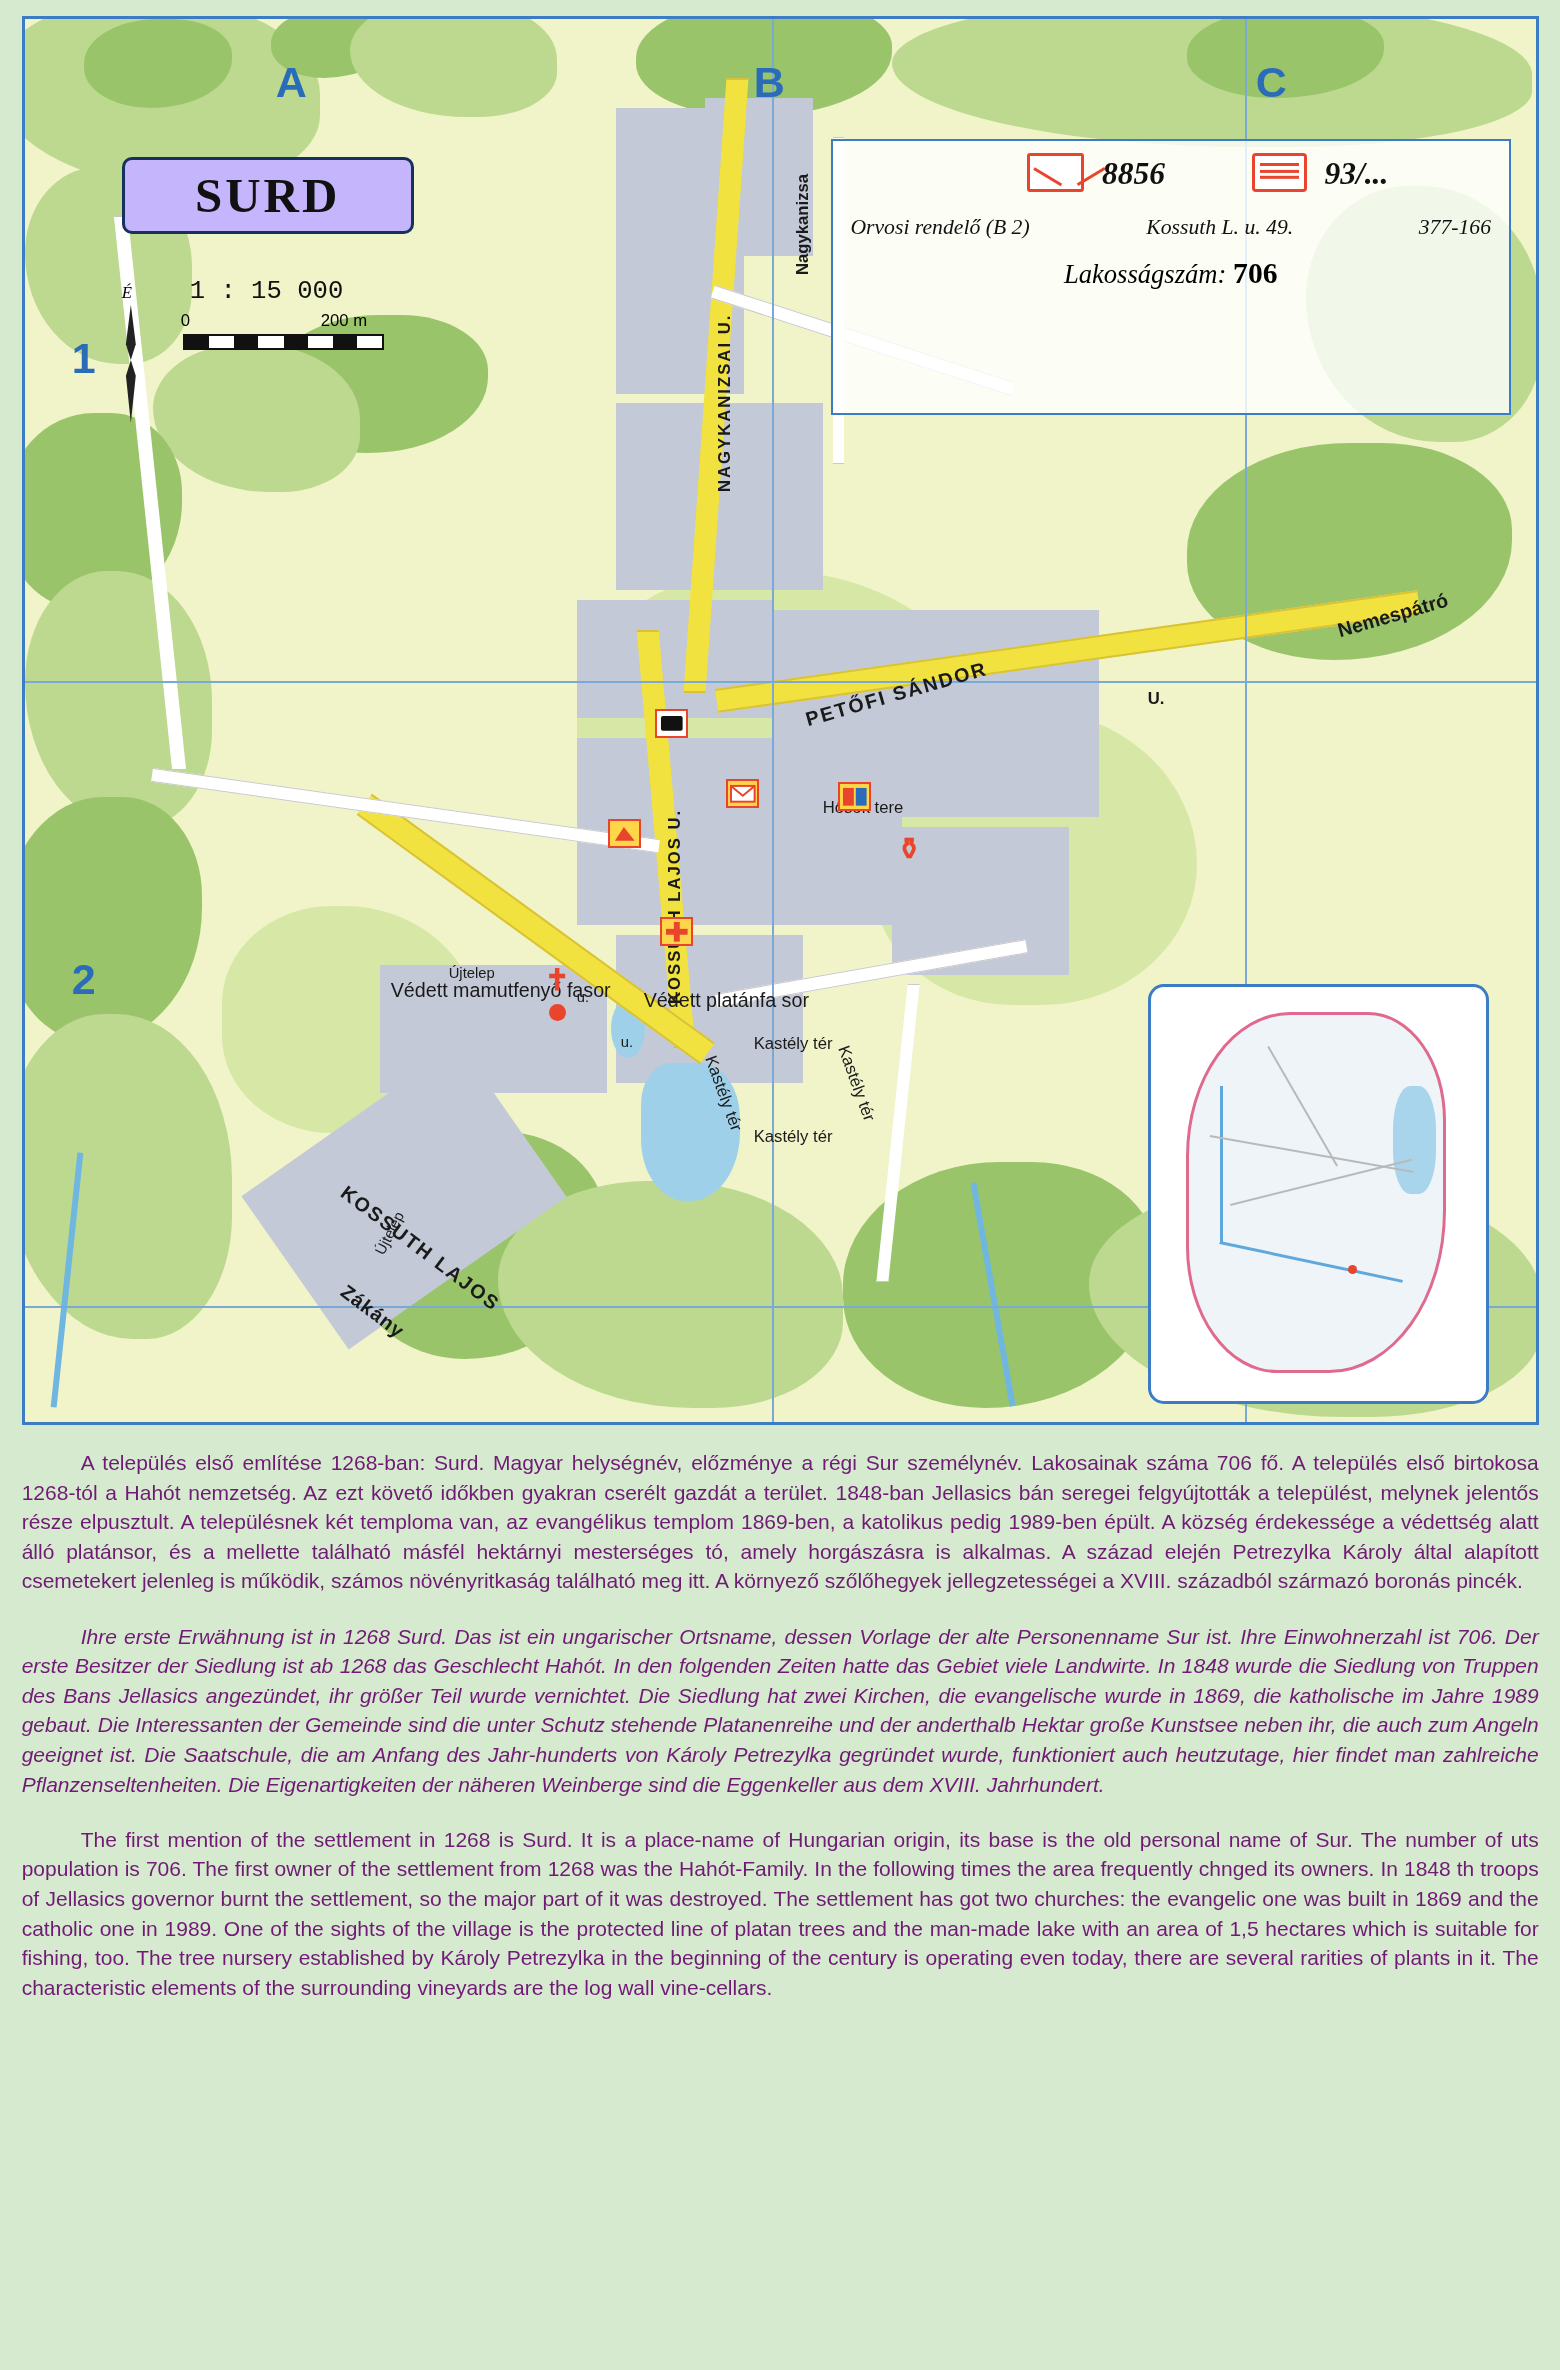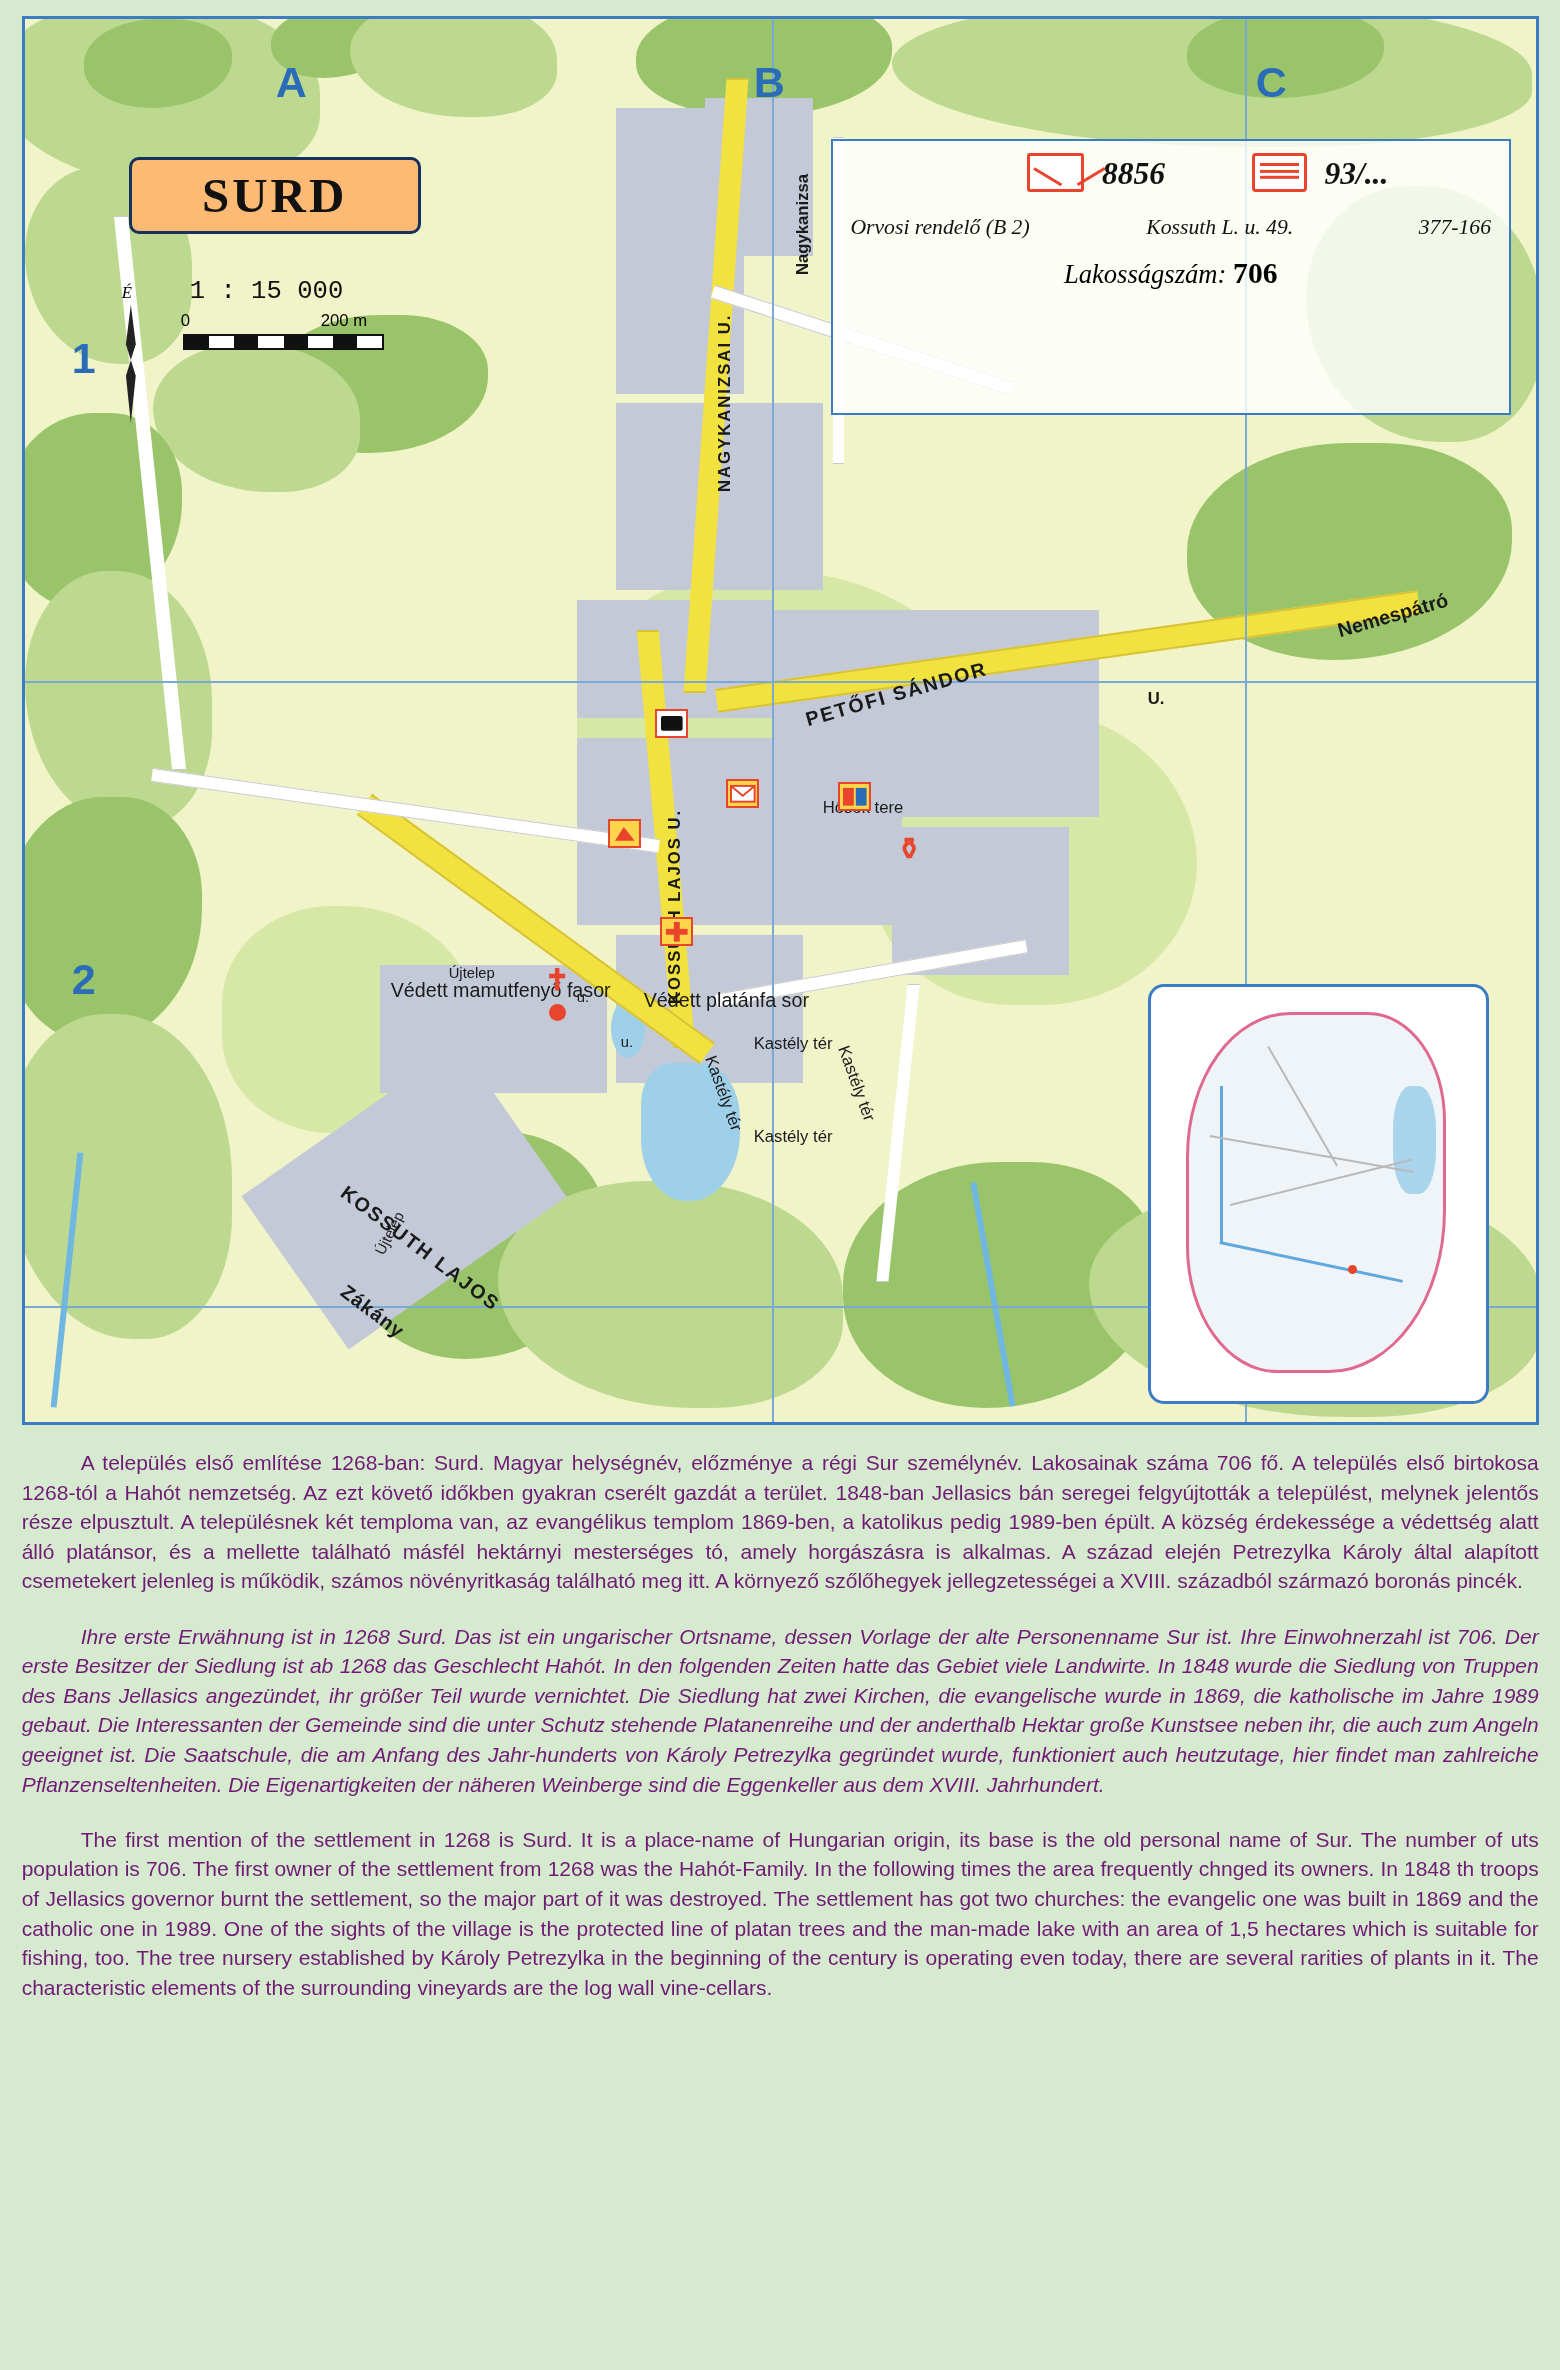--- a/index.html
+++ b/index.html
@@ -31,22 +31,22 @@
   .greenpale{position:absolute;background:#d7e8a6;border-radius:45% 55% 50% 45%;}
   .builtup{position:absolute;background:#c3c9d6;}
   .water{position:absolute;background:#9fd0ea;}
   .road-main{position:absolute;background:#f2e23f;border-top:2px solid #d8c23a;border-bottom:2px solid #d8c23a;}
   .road-white{position:absolute;background:#ffffff;border-top:1px solid #c9c9c9;border-bottom:1px solid #c9c9c9;}
   .grid-line{position:absolute;background:#7aa9d6;}
   .stream{position:absolute;background:#6fb6e0;}
 
   
   .title-box{
-    position:absolute;left:104px;top:138px;width:286px;height:71px;
-    background:#fdba74;border:3px solid #16315c;border-radius:9.9px;
+    position:absolute;left:97px;top:138px;width:286px;height:71px;
+    background:#c4b5fd;border:3px solid #16315c;border-radius:9.9px;
     display:flex;align-items:center;justify-content:center;
   }
   .title-box span{
     font-family:"Liberation Serif", serif;
     font-size:49px;letter-spacing:3px;font-weight:700;color:#111;
   }
   .scale-text{
     position:absolute;left:165px;top:258px;
     font-family:Liberation Mono, monospace;font-size:25.6px;color:#111;
   }

